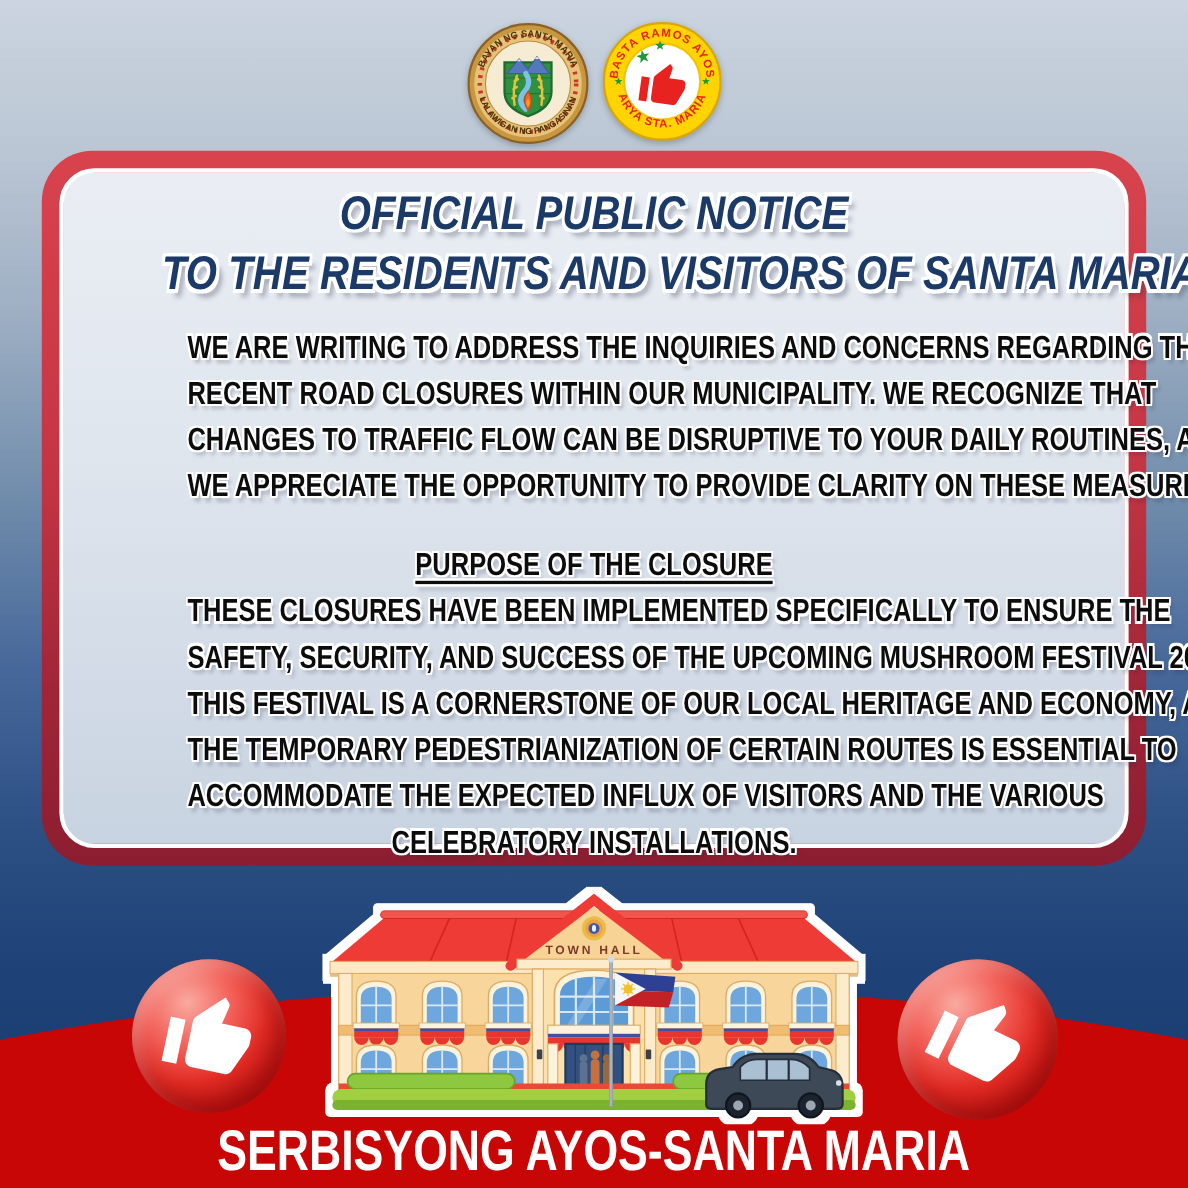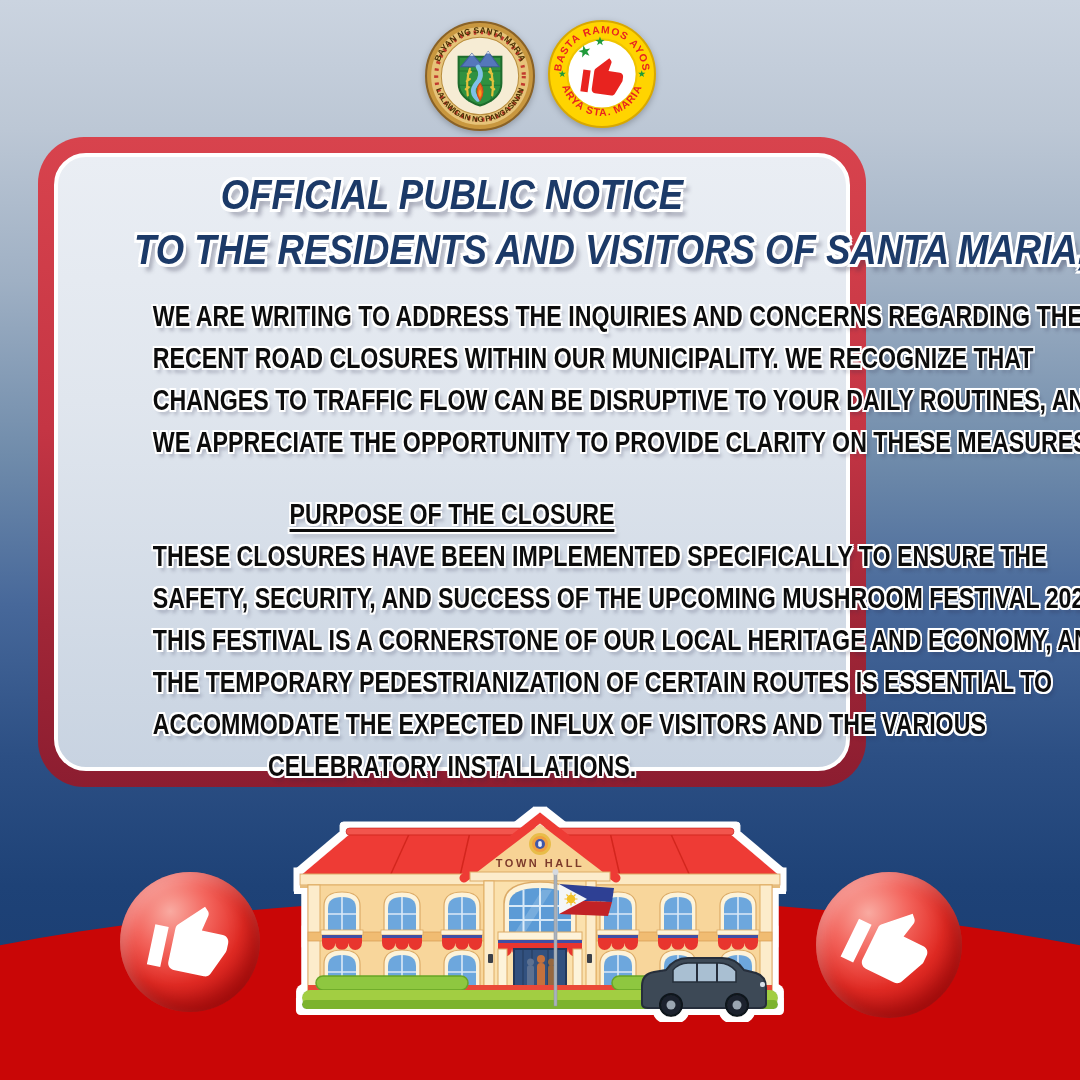--- a/index.html
+++ b/index.html
@@ -6,21 +6,21 @@
   .poster{
     position:relative;width:1080px;height:1080px;overflow:hidden;
     font-family:"Liberation Sans",sans-serif;
     background:linear-gradient(180deg,#cbd4e0 0%,#bcc7d5 12%,#9fb0c4 26%,#708cab 42%,#47689a 56%,#2c4f84 70%,#1e4277 82%,#173a6e 100%);
   }
   .red-dome{position:absolute;left:-660px;top:897px;width:2400px;height:900px;border-radius:50%;background:#c90606;z-index:1;}
   .logos{position:absolute;top:20px;left:0;right:0;display:flex;justify-content:center;gap:12px;z-index:2;}
   .logos svg{filter:drop-shadow(0 2px 3px rgba(0,0,0,.25));}
   svg text{font-family:"Liberation Sans",sans-serif;}
 
-  .card{position:absolute;left:38px;top:137px;width:828px;height:650px;border-radius:46px;
+  .card{position:absolute;left:38px;top:137px;width:1004px;height:650px;border-radius:46px;
     background:linear-gradient(180deg,#d8434d 0%,#c43544 45%,#a02637 75%,#8c1d30 100%);
     padding:16px;box-sizing:border-box;z-index:2;}
   .card-inner{width:100%;height:100%;box-sizing:border-box;border:4px solid #ffffff;border-radius:32px;
     background:linear-gradient(180deg,#eaeef4 0%,#e0e6ee 40%,#c8d3e1 100%);
     text-align:center;padding:8px 20px;overflow:visible;}
   .title{color:#1c3a68;font-weight:700;font-style:italic;font-size:43px;line-height:55px;
     transform:scaleX(.85);transform-origin:50% 0;margin-top:2px;
     text-shadow:-3px -3px 0 #fff,3px -3px 0 #fff,-3px 3px 0 #fff,3px 3px 0 #fff,0 -3px 0 #fff,0 3px 0 #fff,-3px 0 0 #fff,3px 0 0 #fff,6px 7px 5px rgba(40,40,70,.35);}
   .title div{white-space:nowrap;}
   .body-text{color:#0c0c0c;font-weight:700;font-size:29px;line-height:42px;
@@ -320,14 +320,17 @@
         <path d="M407,159 L407,178 M427,159 L427,178" stroke="#252e3a" stroke-width="2"></path>
         <circle cx="381" cy="201" r="11" fill="#1c232d" stroke="#10151c" stroke-width="2"></circle>
           <circle cx="381" cy="201" r="4.5" fill="#9ba6b2"></circle>
         <circle cx="447" cy="201" r="11" fill="#1c232d" stroke="#10151c" stroke-width="2"></circle>
           <circle cx="447" cy="201" r="4.5" fill="#9ba6b2"></circle>
         <rect x="470" y="178" width="5" height="5" rx="2" fill="#d8e0e8"></rect>
       </g>
     </g>
   </svg>
 
+  <div class="footer-tagline">
+    <span>SERBISYONG AYOS-SANTA MARIA</span>
+  </div>
 
 </div>
 
 </body></html>

